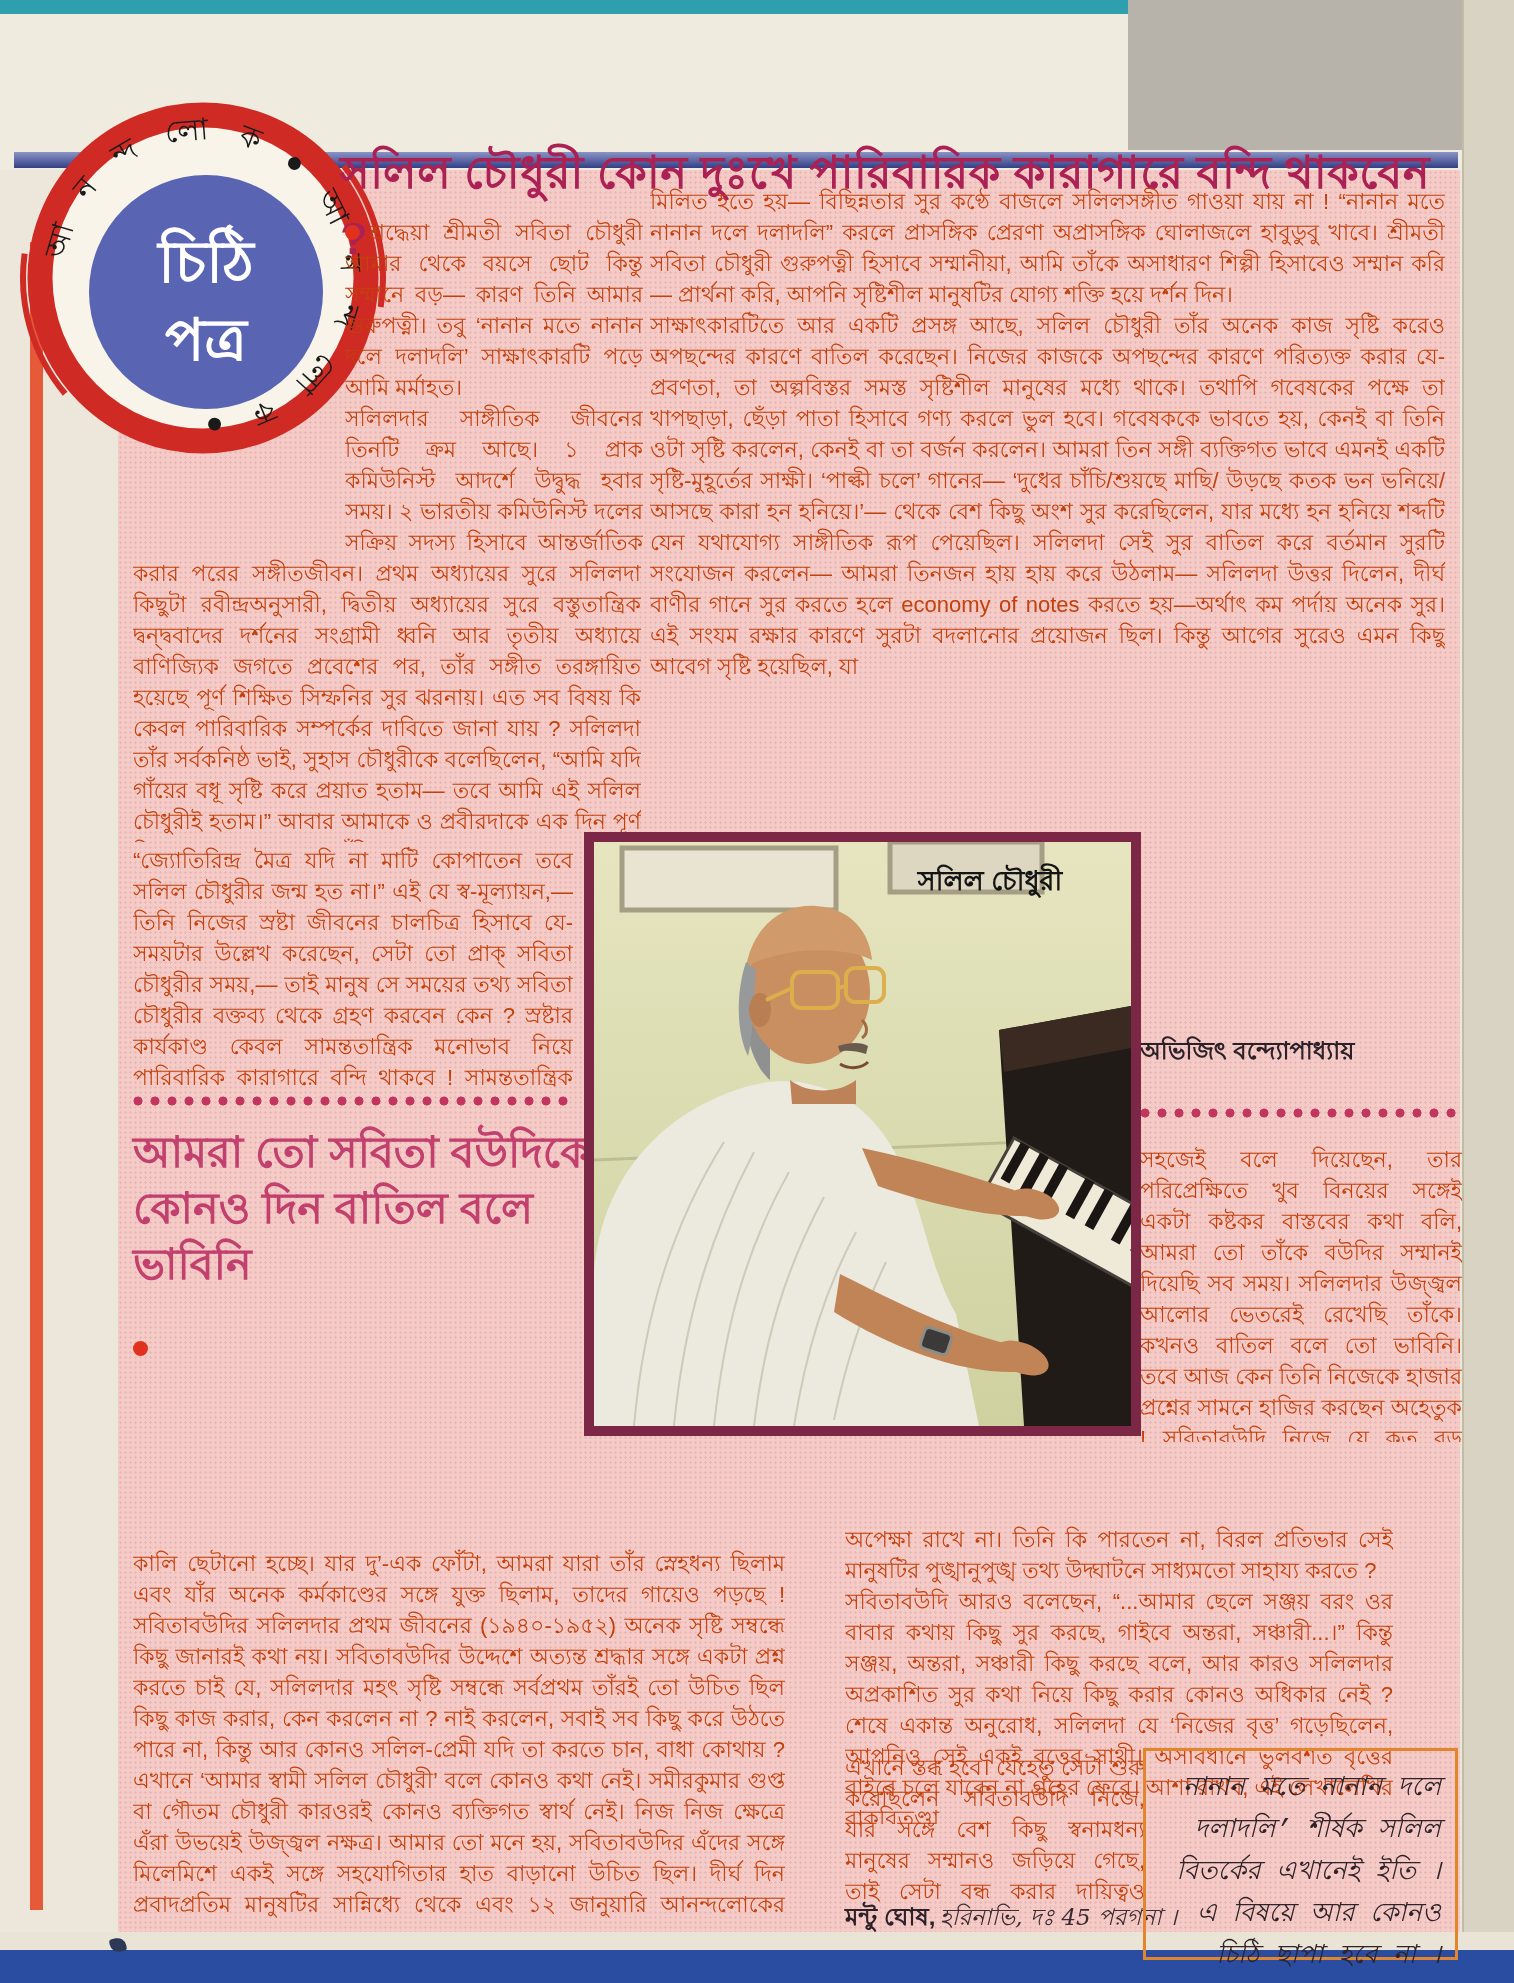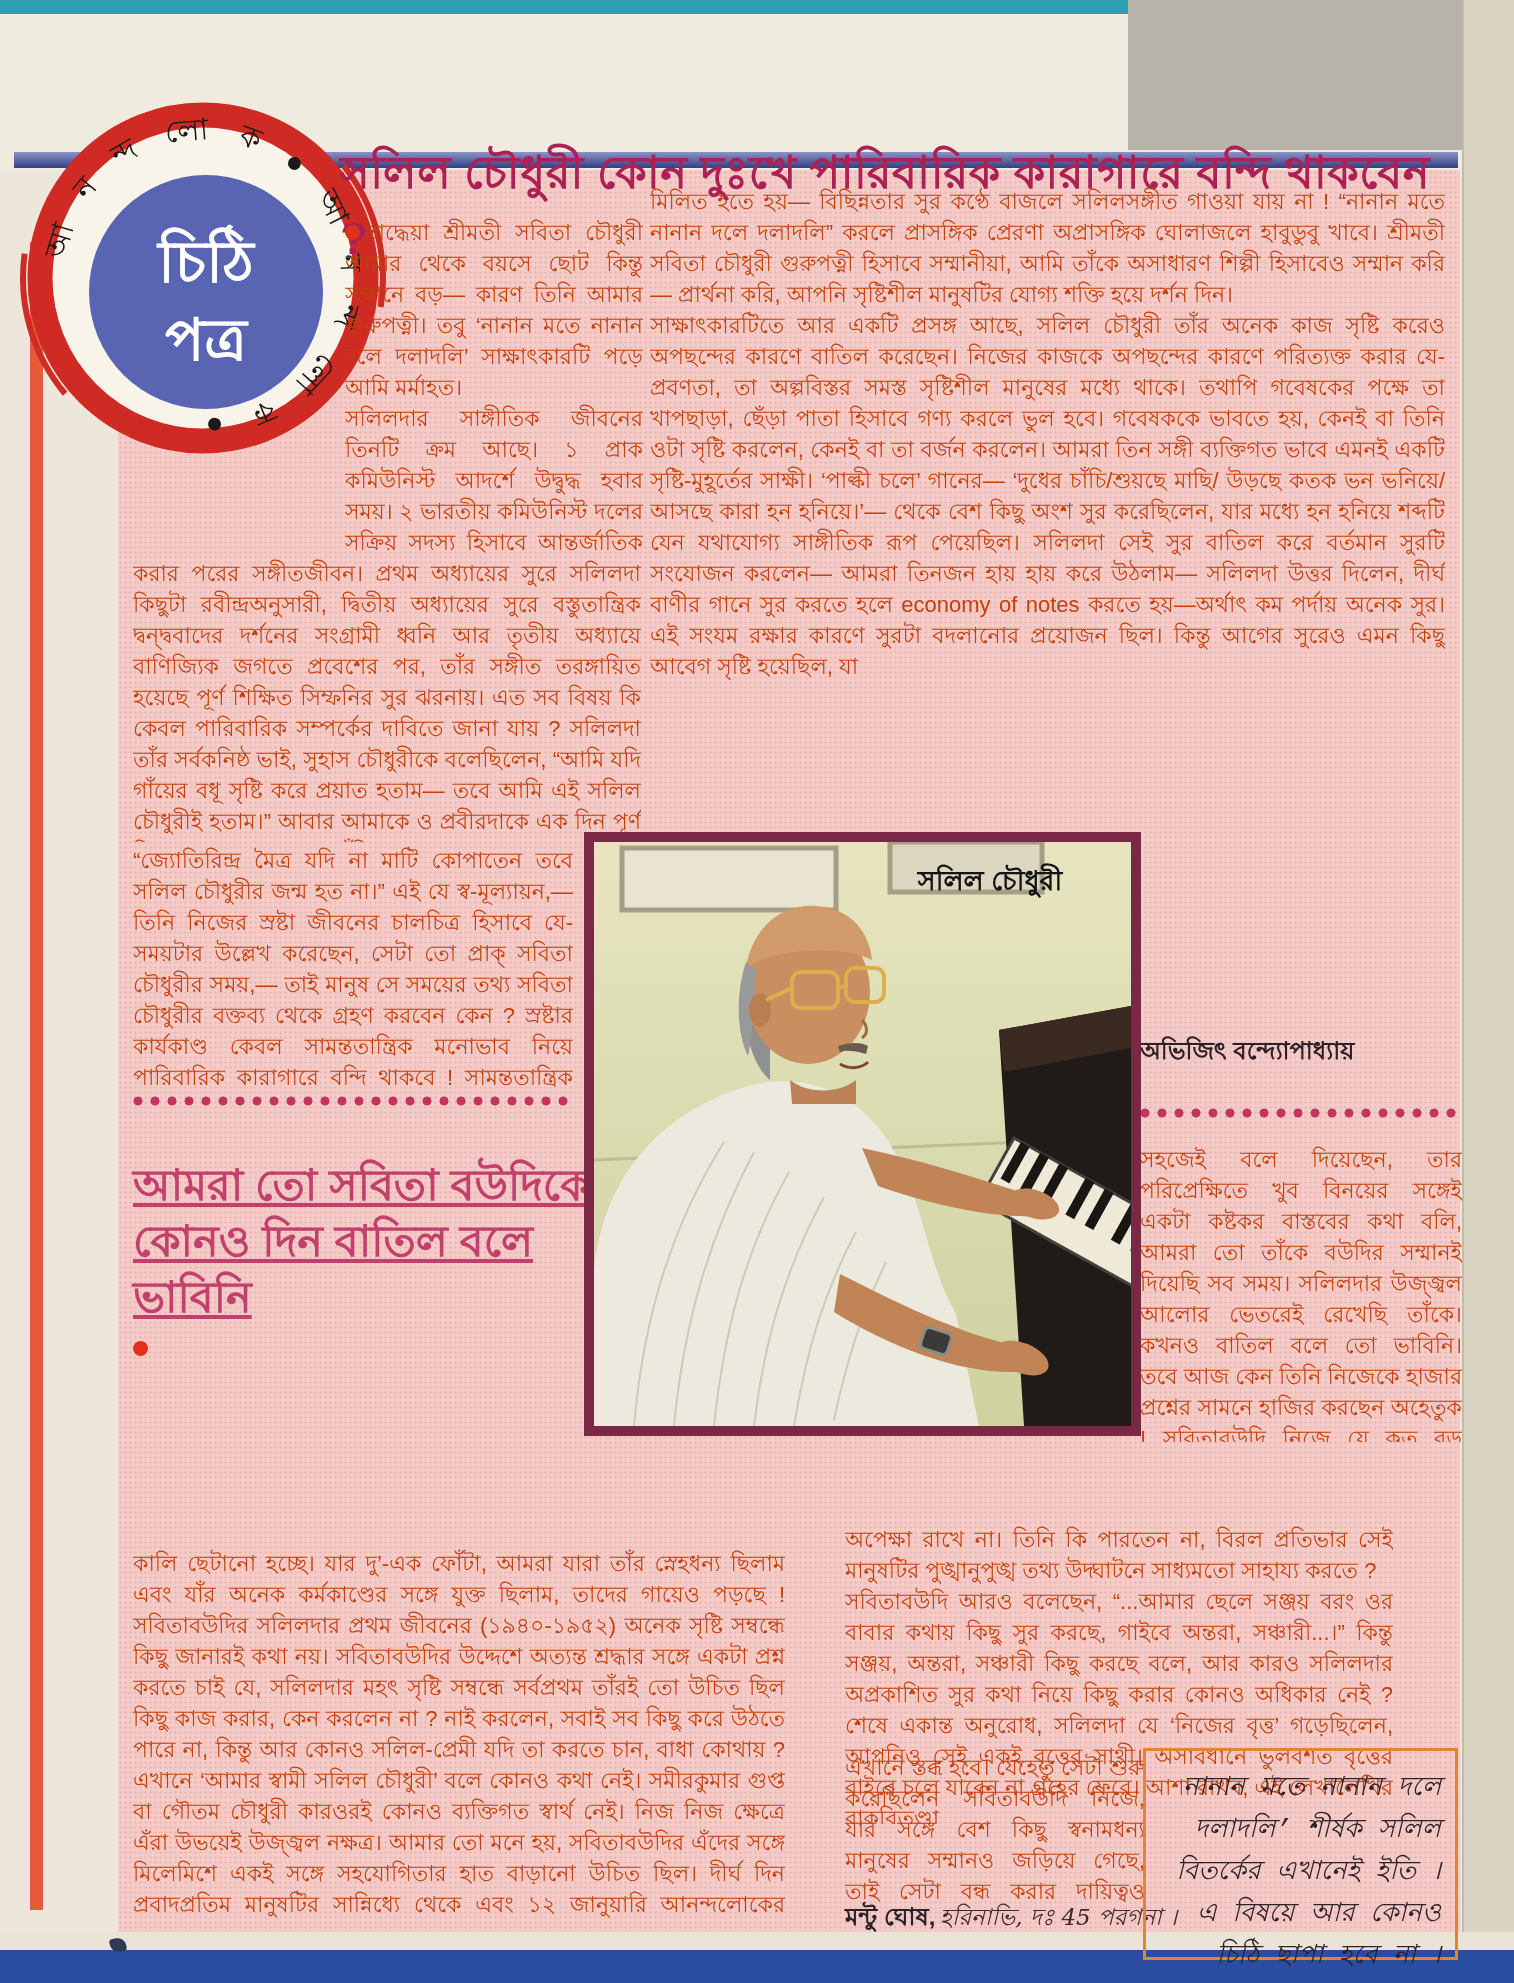--- a/index.html
+++ b/index.html
@@ -67,21 +67,21 @@
   <div class="abs body-text" style="left:133px;top:845px;width:440px;height:250px;">“জ্যোতিরিন্দ্র মৈত্র যদি না মাটি কোপাতেন তবে সলিল চৌধুরীর জন্ম হত না।” এই যে স্ব-মূল্যায়ন,— তিনি নিজের স্রষ্টা জীবনের চালচিত্র হিসাবে যে-সময়টার উল্লেখ করেছেন, সেটা তো প্রাক্ সবিতা চৌধুরীর সময়,— তাই মানুষ সে সময়ের তথ্য সবিতা চৌধুরীর বক্তব্য থেকে গ্রহণ করবেন কেন ? স্রষ্টার কার্যকাণ্ড কেবল সামন্ততান্ত্রিক মনোভাব নিয়ে পারিবারিক কারাগারে বন্দি থাকবে ! সামন্ততান্ত্রিক হুকুমদারিতে এ কাজ করা যায় না— যোগ্য ব্যক্তিত্বের সঙ্গে সহমর্মিতায়</div>
   <div class="abs body-text" style="left:650px;top:186px;width:795px;height:622px;">মিলিত হতে হয়— বিছিন্নতার সুর কণ্ঠে বাজলে সলিলসঙ্গীত গাওয়া যায় না ! “নানান মতে নানান দলে দলাদলি” করলে প্রাসঙ্গিক প্রেরণা অপ্রাসঙ্গিক ঘোলাজলে হাবুডুবু খাবে। শ্রীমতী সবিতা চৌধুরী গুরুপত্নী হিসাবে সম্মানীয়া, আমি তাঁকে অসাধারণ শিল্পী হিসাবেও সম্মান করি— প্রার্থনা করি, আপনি সৃষ্টিশীল মানুষটির যোগ্য শক্তি হয়ে দর্শন দিন।
 সাক্ষাৎকারটিতে আর একটি প্রসঙ্গ আছে, সলিল চৌধুরী তাঁর অনেক কাজ সৃষ্টি করেও অপছন্দের কারণে বাতিল করেছেন। নিজের কাজকে অপছন্দের কারণে পরিত্যক্ত করার যে-প্রবণতা, তা অল্পবিস্তর সমস্ত সৃষ্টিশীল মানুষের মধ্যে থাকে। তথাপি গবেষকের পক্ষে তা খাপছাড়া, ছেঁড়া পাতা হিসাবে গণ্য করলে ভুল হবে। গবেষককে ভাবতে হয়, কেনই বা তিনি ওটা সৃষ্টি করলেন, কেনই বা তা বর্জন করলেন। আমরা তিন সঙ্গী ব্যক্তিগত ভাবে এমনই একটি সৃষ্টি-মুহূর্তের সাক্ষী। ‘পাল্কী চলে’ গানের— ‘দুধের চাঁচি/শুয়ছে মাছি/ উড়ছে কতক ভন ভনিয়ে/ আসছে কারা হন হনিয়ে।’— থেকে বেশ কিছু অংশ সুর করেছিলেন, যার মধ্যে হন হনিয়ে শব্দটি যেন যথাযোগ্য সাঙ্গীতিক রূপ পেয়েছিল। সলিলদা সেই সুর বাতিল করে বর্তমান সুরটি সংযোজন করলেন— আমরা তিনজন হায় হায় করে উঠলাম— সলিলদা উত্তর দিলেন, দীর্ঘ বাণীর গানে সুর করতে হলে economy of notes করতে হয়—অর্থাৎ কম পর্দায় অনেক সুর। এই সংযম রক্ষার কারণে সুরটা বদলানোর প্রয়োজন ছিল। কিন্তু আগের সুরেও এমন কিছু আবেগ সৃষ্টি হয়েছিল, যা</div>
   <div class="abs" style="left:1140px;top:1032px;width:320px;">
     <div class="sig-name">অভিজিৎ বন্দ্যোপাধ্যায়</div>
   </div>
 
   <div class="abs dotted" style="left:133px;top:1096px;width:442px;"></div>
   <div class="abs dotted" style="left:1140px;top:1108px;width:318px;"></div>
 
-  <div id="sub-headline" class="abs" style="left:133px;top:1157px;width:462px;height:172px;text-decoration:underline;">আমরা তো সবিতা বউদিকে কোনও দিন বাতিল বলে ভাবিনি</div>
+  <div id="sub-headline" class="abs" style="left:133px;top:1124px;width:462px;height:172px;">আমরা তো সবিতা বউদিকে কোনও দিন বাতিল বলে ভাবিনি</div>
   <div class="abs body-text" style="left:133px;top:1302px;width:438px;height:240px;">
     <span class="bullet"></span>
   </div>
   <div class="abs body-text" style="left:133px;top:1548px;width:652px;height:372px;">কালি ছেটানো হচ্ছে। যার দু’-এক ফোঁটা, আমরা যারা তাঁর স্নেহধন্য ছিলাম এবং যাঁর অনেক কর্মকাণ্ডের সঙ্গে যুক্ত ছিলাম, তাদের গায়েও পড়ছে ! সবিতাবউদির সলিলদার প্রথম জীবনের (১৯৪০-১৯৫২) অনেক সৃষ্টি সম্বন্ধে কিছু জানারই কথা নয়। সবিতাবউদির উদ্দেশে অত্যন্ত শ্রদ্ধার সঙ্গে একটা প্রশ্ন করতে চাই যে, সলিলদার মহৎ সৃষ্টি সম্বন্ধে সর্বপ্রথম তাঁরই তো উচিত ছিল কিছু কাজ করার, কেন করলেন না ? নাই করলেন, সবাই সব কিছু করে উঠতে পারে না, কিন্তু আর কোনও সলিল-প্রেমী যদি তা করতে চান, বাধা কোথায় ? এখানে ‘আমার স্বামী সলিল চৌধুরী’ বলে কোনও কথা নেই। সমীরকুমার গুপ্ত বা গৌতম চৌধুরী কারওরই কোনও ব্যক্তিগত স্বার্থ নেই। নিজ নিজ ক্ষেত্রে এঁরা উভয়েই উজ্জ্বল নক্ষত্র। আমার তো মনে হয়, সবিতাবউদির এঁদের সঙ্গে মিলেমিশে একই সঙ্গে সহযোগিতার হাত বাড়ানো উচিত ছিল। দীর্ঘ দিন প্রবাদপ্রতিম মানুষটির সান্নিধ্যে থেকে এবং ১২ জানুয়ারি আনন্দলোকের ‘নানান মতে নানান দলে দলাদলি’ লেখাটি পড়ে যেটুকু বুঝেছি তা হল, ‘আমিত্ব’।
 শ্রদ্ধেয়া সবিতাবউদি যেটাকে “...ওগুলো ওঁর ফেলে দেওয়া বাতিল গান,” খুব</div>
   <div class="abs body-text" style="left:1140px;top:1144px;width:322px;height:298px;">সহজেই বলে দিয়েছেন, তার পরিপ্রেক্ষিতে খুব বিনয়ের সঙ্গেই একটা কষ্টকর বাস্তবের কথা বলি, আমরা তো তাঁকে বউদির সম্মানই দিয়েছি সব সময়। সলিলদার উজ্জ্বল আলোর ভেতরেই রেখেছি তাঁকে। কখনও বাতিল বলে তো ভাবিনি। তবে আজ কেন তিনি নিজেকে হাজার প্রশ্নের সামনে হাজির করছেন অহেতুক ! সবিতাবউদি নিজে যে কত বড় মাপের শিল্পী ছিলেন, তা আমার বলার</div>
   <div class="abs body-text" style="left:845px;top:1524px;width:548px;height:300px;">অপেক্ষা রাখে না। তিনি কি পারতেন না, বিরল প্রতিভার সেই মানুষটির পুঙ্খানুপুঙ্খ তথ্য উদ্ঘাটনে সাধ্যমতো সাহায্য করতে ?
 সবিতাবউদি আরও বলেছেন, “...আমার ছেলে সঞ্জয় বরং ওর বাবার কথায় কিছু সুর করছে, গাইবে অন্তরা, সঞ্চারী...।” কিন্তু সঞ্জয়, অন্তরা, সঞ্চারী কিছু করছে বলে, আর কারও সলিলদার অপ্রকাশিত সুর কথা নিয়ে কিছু করার কোনও অধিকার নেই ? শেষে একান্ত অনুরোধ, সলিলদা যে ‘নিজের বৃত্ত’ গড়েছিলেন, আপনিও সেই একই বৃত্তের সাথী। অসাবধানে ভুলবশত বৃত্তের বাইরে চলে যাবেন না গ্রহের ফেরে। আশা রাখব, এই লেখালেখির বাক্‌বিতণ্ডা</div>
   <div class="abs body-text" style="left:845px;top:1752px;width:300px;height:150px;">এখানে স্তব্ধ হবে। যেহেতু সেটা শুরু করেছিলেন সবিতাবউদি নিজে, যার সঙ্গে বেশ কিছু স্বনামধন্য মানুষের সম্মানও জড়িয়ে গেছে, তাই সেটা বন্ধ করার দায়িত্বও তাঁরই।</div>
   <div class="abs" style="left:845px;top:1898px;width:600px;">

